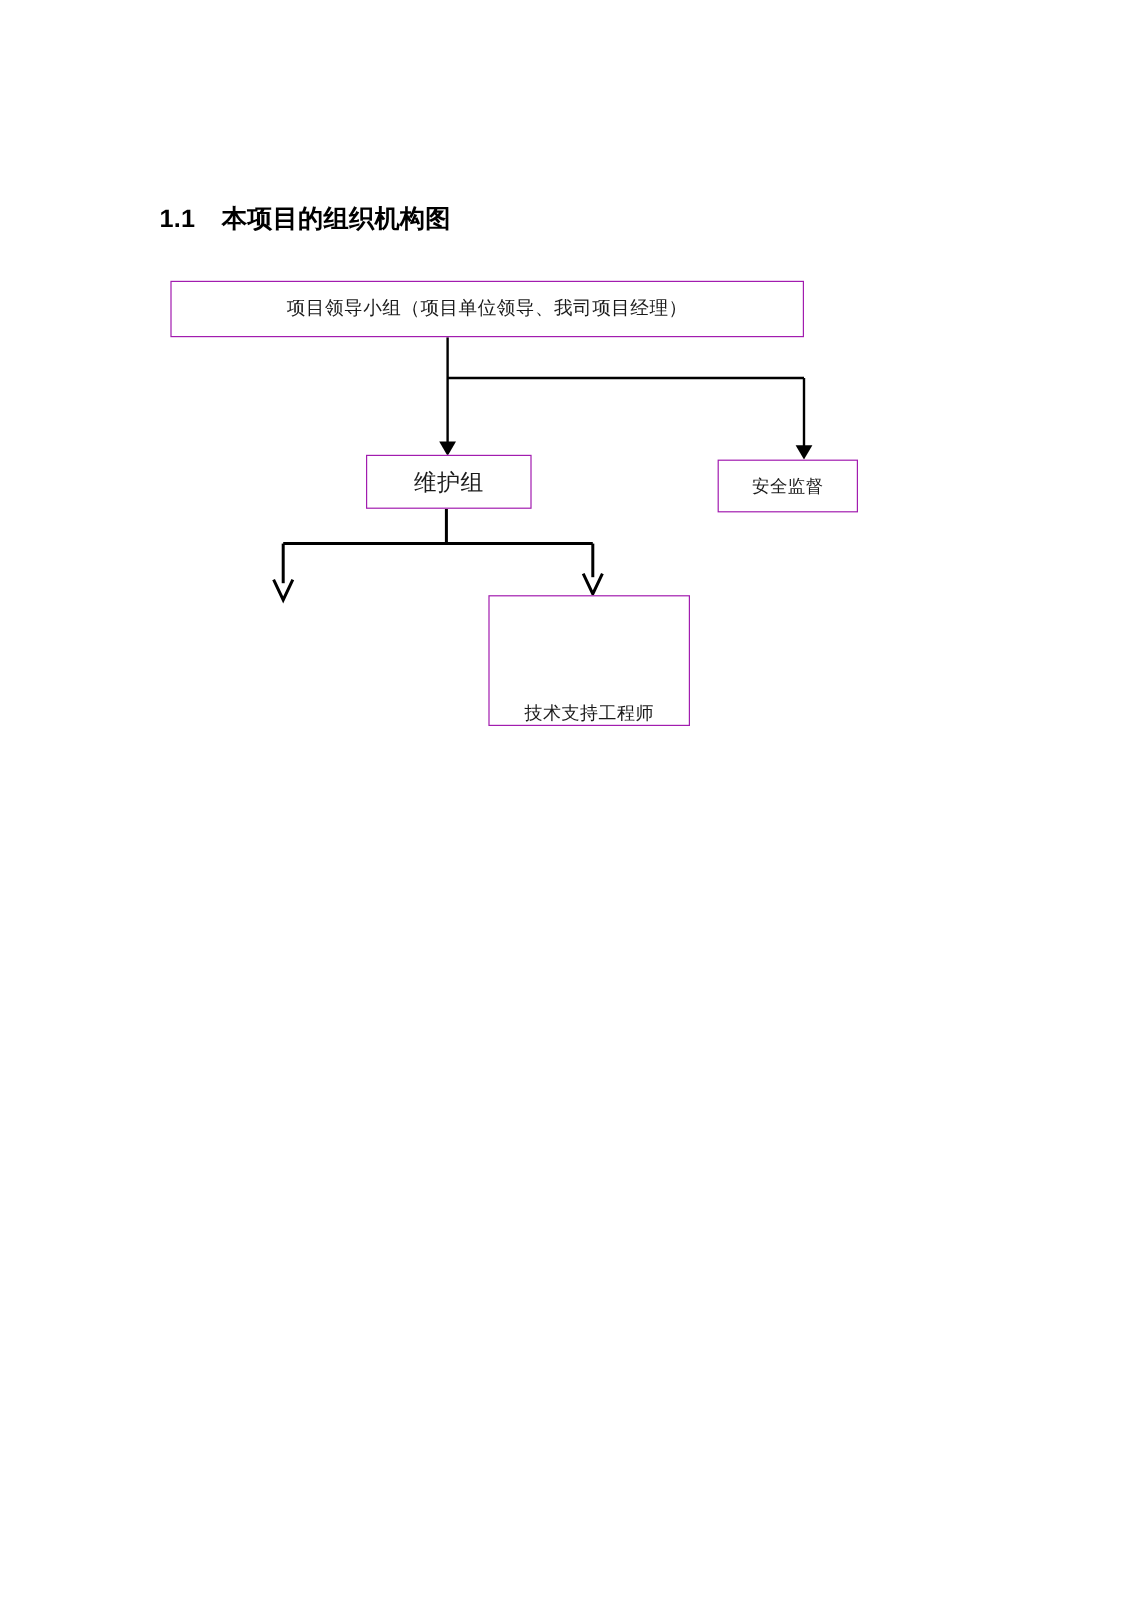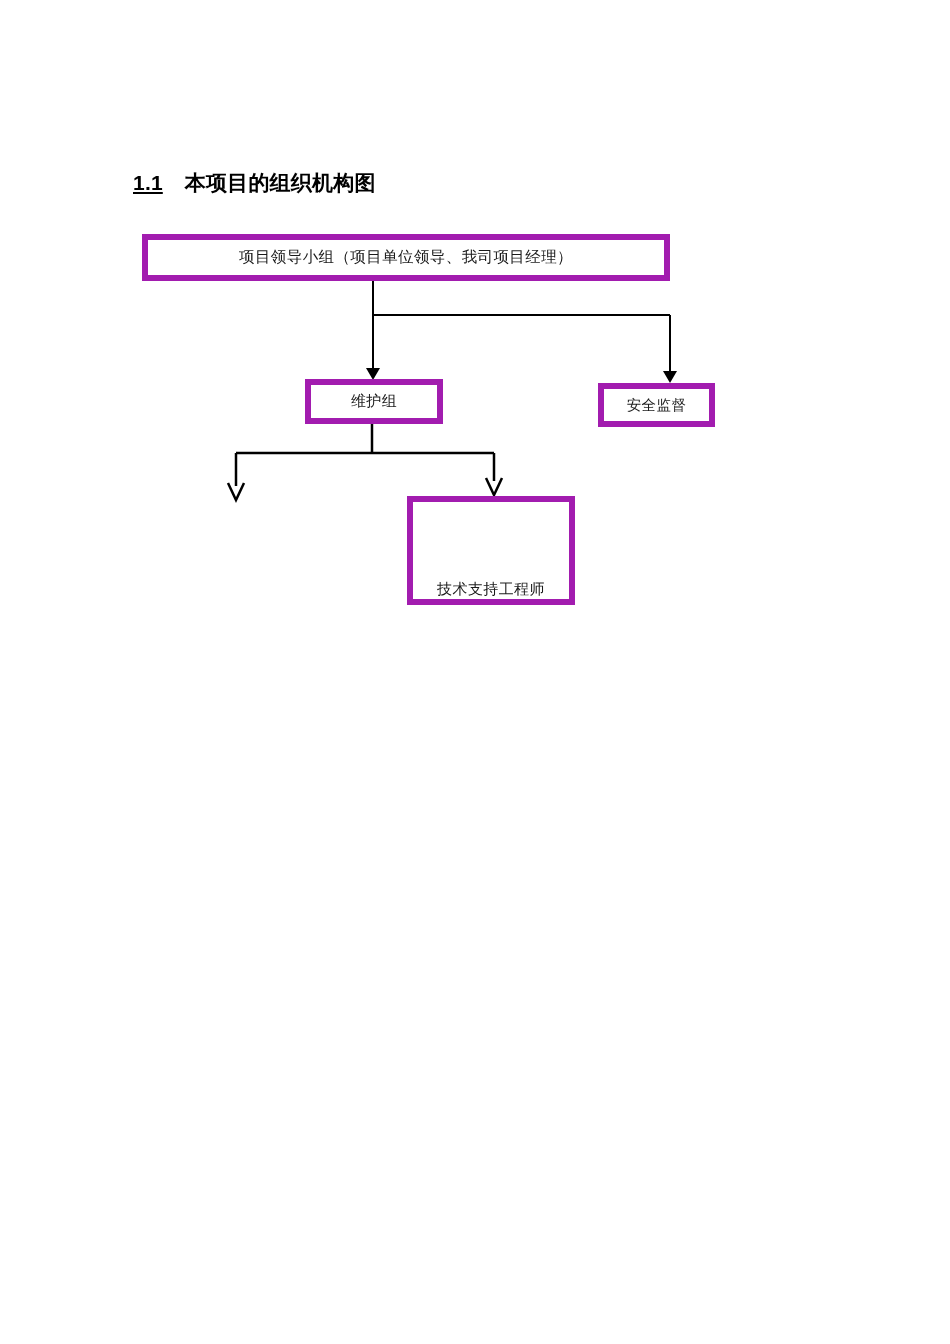--- a/index.html
+++ b/index.html
@@ -31,36 +31,36 @@
     left: 133px;
     top: 155px;
     font-family: "Liberation Sans", sans-serif;
     font-weight: bold;
     font-size: 21px;
     line-height: 28px;
     letter-spacing: 0.2px;
     white-space: pre;
     color: #000000;
   }
-  #heading .num { margin-right: 0px; text-decoration: underline; }
+  #heading .num { margin-right: 0px; }
   #heading .gap { display: inline-block; width: 22px; }
 
   
   #org-chart {
     position: absolute;
     left: 0;
     top: 0;
     width: 950px;
     height: 700px;
   }
 
   .node {
     position: absolute;
     box-sizing: border-box;
-    border: 6px solid #a21caf;
+    border: 1px solid #a21caf;
     background: #ffffff;
     display: flex;
     justify-content: center;
     font-family: "DejaVu Serif", serif;
     font-size: 15px;
     color: #1a1a1a;
     white-space: nowrap;
   }
   .node .label {
     display: block;
@@ -81,21 +81,21 @@
 
   
   #node-maintenance-group {
     left: 305px;
     top: 379px;
     width: 138px;
     height: 45px;
     align-items: center;
   }
   #node-maintenance-group .label {
-    font-size: 15px;
+    font-size: 19px;
     letter-spacing: 0.4px;
   }
 
   #node-safety-supervision {
     left: 598px;
     top: 383px;
     width: 117px;
     height: 44px;
     align-items: center;
   }

